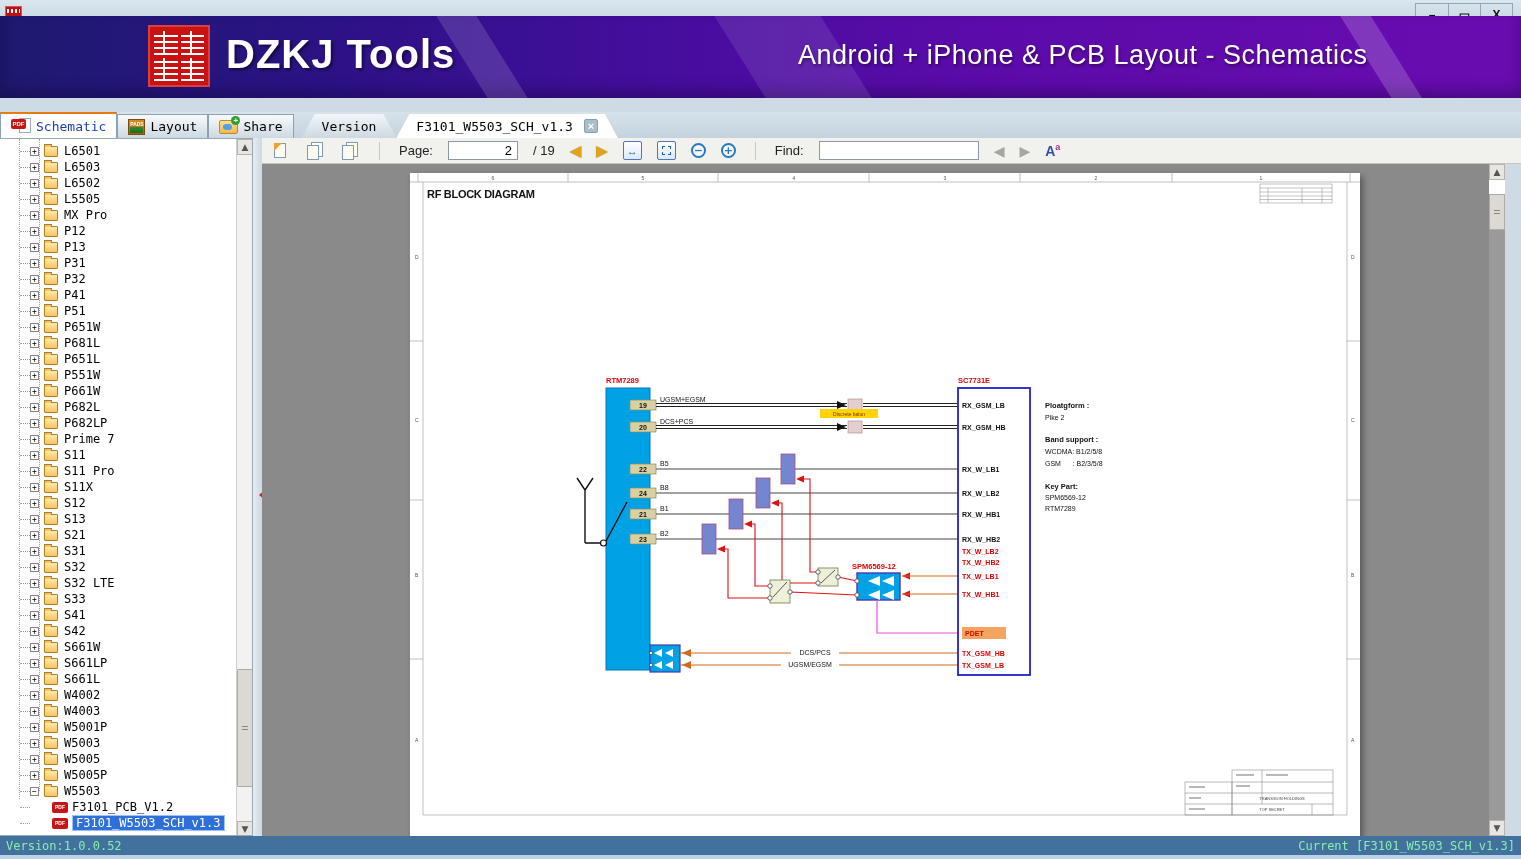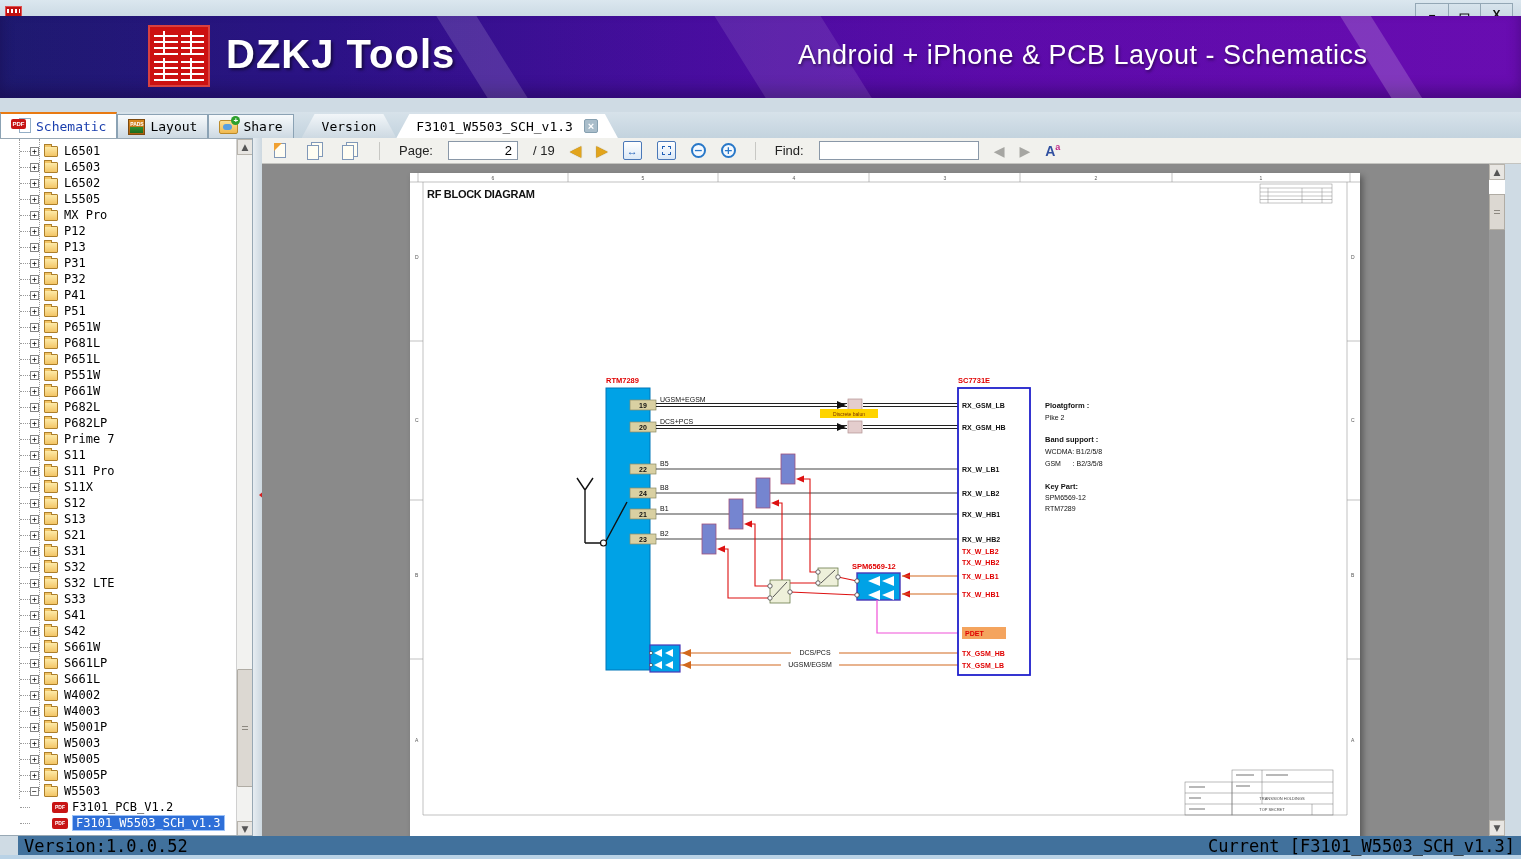--- a/index.html
+++ b/index.html
@@ -158,23 +158,23 @@
   .t7  { font:7px  "Liberation Sans",sans-serif; fill:#111; }
   .t7b { font:bold 7px "Liberation Sans",sans-serif; fill:#111; }
   .t7r { font:bold 7px "Liberation Sans",sans-serif; fill:#e00000; }
   .t8r { font:bold 7.5px "Liberation Sans",sans-serif; fill:#e00000; }
   .t8b { font:bold 7.5px "Liberation Sans",sans-serif; fill:#111; }
   .big { font:bold 11px "Liberation Sans",sans-serif; fill:#111; letter-spacing:-.3px; }
   .pre { white-space:pre; }
 
   
   #statusbar { position:absolute; left:0; top:836px; width:1521px; height:23px; }
-  #statusbar .bar { height:19px; background:#41719c; color:#000000; display:flex;
+  #statusbar .bar { height:19px; background:#41719c; color:#86efac; display:flex;
     justify-content:space-between; align-items:center; padding:0 6px;
-    font-family:"DejaVu Sans Mono",monospace; font-size:17px;margin-left:18px; }
+    font-family:"DejaVu Sans Mono",monospace; font-size:12px; }
   #statusbar .strip { height:4px; background:#b9d2e6; }
 </style>
 </head>
 <body>
 
 <div id="titlebar">
   <div id="app-logo" title="东震科技"></div>
   <div id="win-controls">
     <div class="win-btn">–</div>
     <div class="win-btn">▭</div>

